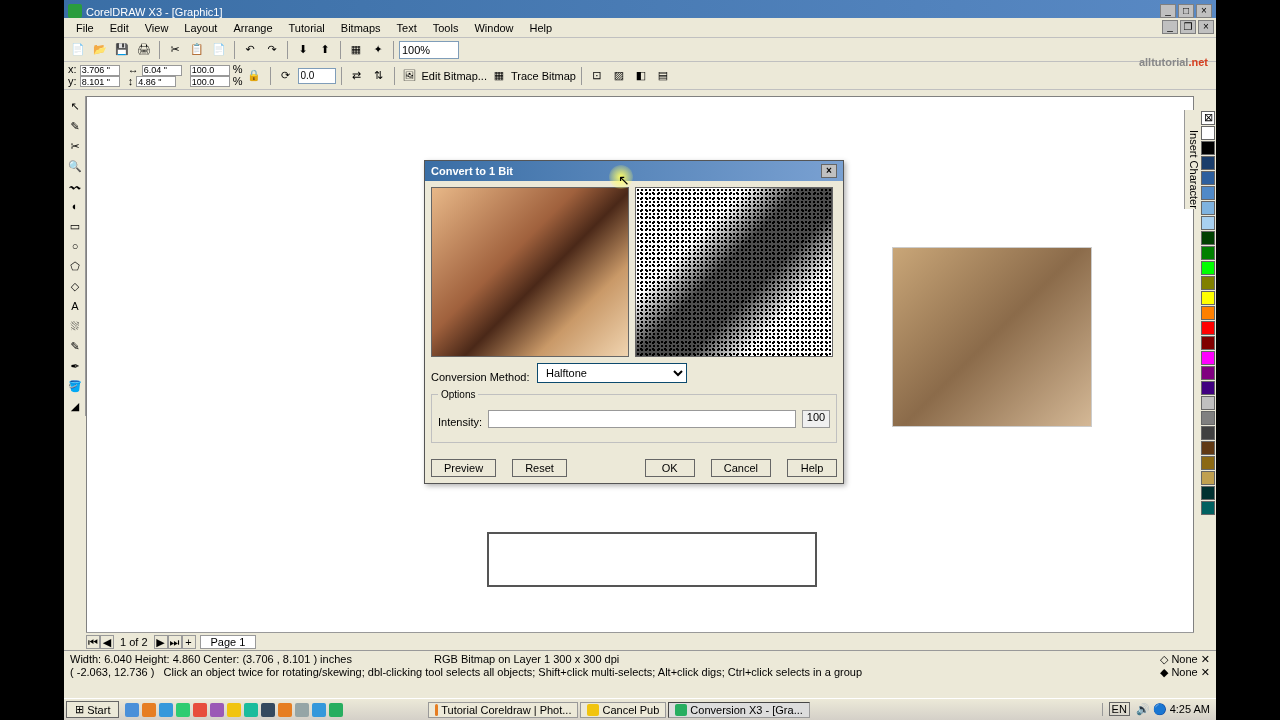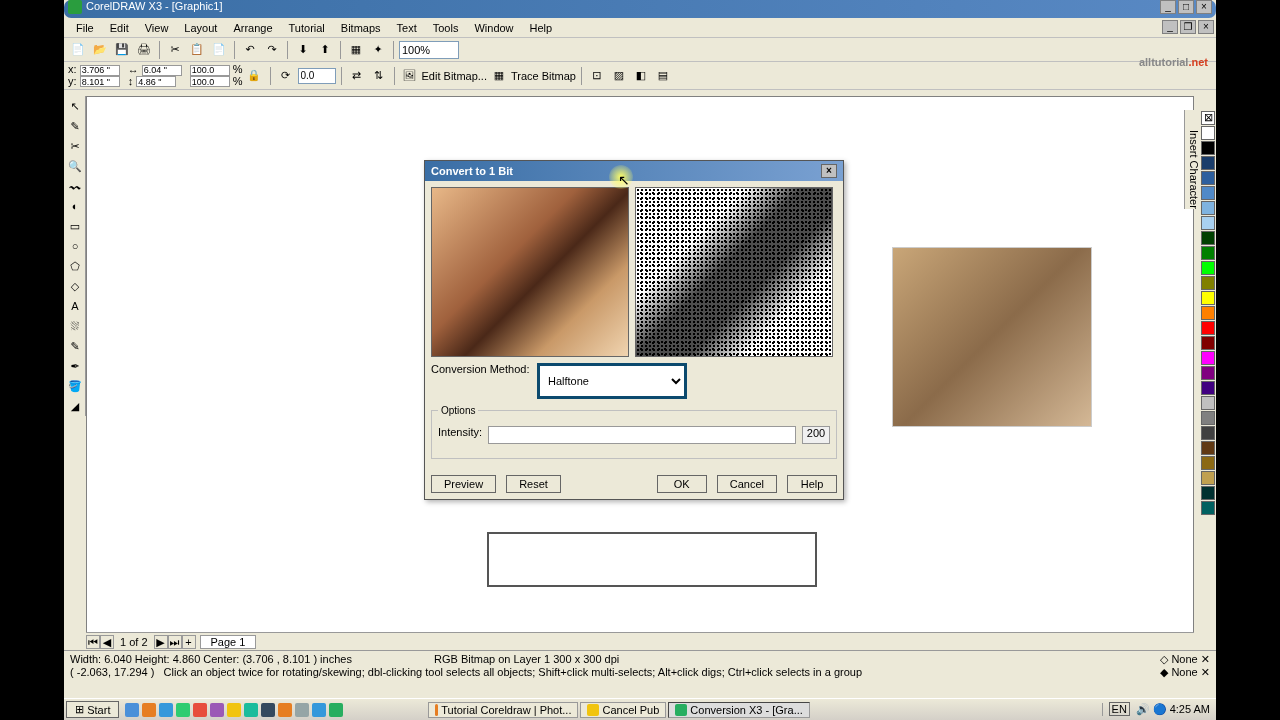--- a/index.html
+++ b/index.html
@@ -1,18 +1,18 @@
 <!DOCTYPE html>
 <html><head>
 <meta charset="utf-8">
 <style>
 * { box-sizing: border-box; margin: 0; padding: 0; font-family: Tahoma, sans-serif; font-size: 11px; }
 body { background: #000; width: 1280px; height: 720px; overflow: hidden; position: relative; }
 .app { position: absolute; left: 64px; top: 0; width: 1152px; height: 698px; background: #ece9d8; }
-.titlebar { height: 18px; background: linear-gradient(to right, #3a6ea5, #5989c4); color: #fff; display: flex; align-items: flex-start; padding: 0 4px; font-size: 11px; border-radius: 7px; }
+.titlebar { height: 18px; background: linear-gradient(to right, #3a6ea5, #5989c4); color: #fff; display: flex; align-items: flex-end; padding: 0 4px; font-size: 11px; }
 .titlebar .icon { width: 14px; height: 14px; background: #2a9d3e; border-radius: 2px; margin-right: 4px; }
 .titlebar .spacer { flex: 1; }
 .winbtn { width: 16px; height: 14px; background: #c0c0c0; border: 1px solid #808080; margin-left: 2px; text-align: center; line-height: 12px; font-size: 10px; cursor: pointer; color: #000; }
 .menubar { height: 20px; background: #ece9d8; display: flex; align-items: center; padding: 0 4px; border-bottom: 1px solid #c0c0c0; }
 .menubar span { padding: 2px 8px; cursor: pointer; }
 .doc-control { position: absolute; right: 2px; top: 20px; display: flex; }
 .toolbar1 { height: 24px; background: #ece9d8; display: flex; align-items: center; padding: 0 4px; gap: 2px; border-bottom: 1px solid #c0c0c0; }
 .tbtn { width: 20px; height: 20px; border: 1px solid transparent; display: flex; align-items: center; justify-content: center; cursor: pointer; }
 .sep { width: 1px; height: 18px; background: #999; margin: 0 3px; }
 .zoom-select { width: 60px; height: 18px; border: 1px solid #7f9db9; background: #fff; padding: 0 2px; }
@@ -48,28 +48,28 @@
 .dlg-body { padding: 6px; }
 .preview-img { display: inline-block; width: 198px; height: 170px; border: 1px solid #666; vertical-align: top; }
 .preview-left { background: linear-gradient(135deg, #e8b888, #a0613d 40%, #4a2818 55%, #c99968 75%, #f0d4b0); }
 .preview-right { background: #fff; background-image: 
   radial-gradient(#000 1px, transparent 1px),
   radial-gradient(#000 1px, transparent 1px);
   background-size: 4px 4px, 6px 6px;
   background-position: 0 0, 2px 2px;
 }
 .preview-right::before { content:''; position:absolute; width:198px; height:170px; background: linear-gradient(135deg, transparent 30%, #000 45%, #000 60%, transparent 75%); opacity:0.7; }
-.dlg-row { margin: 6px 0; display: flex; align-items: flex-start; gap: 6px; }
+.dlg-row { margin: 6px 0; display: flex; align-items: flex-end; gap: 6px; }
 .dlg-label { width: 100px; }
-.dlg-select { border: 3px solid #0c4a6e; background: #fff; height: 36px; padding: 0 4px; }
+.dlg-select { border: 1px solid #0c4a6e; background: #fff; height: 20px; padding: 0 4px; }
 .options-group { border: 1px solid #c0c0c0; padding: 4px 6px 8px; margin: 4px 0; position: relative; }
 .options-group legend { font-size: 10px; padding: 0 3px; }
 .slider { flex: 1; height: 18px; background: #fff; border: 1px solid #999; position: relative; }
 .slider-val { width: 28px; height: 18px; border: 1px solid #999; text-align: center; background: #f0f0f0; }
-.dlg-buttons { display: flex; gap: 10px; padding: 6px; }
+.dlg-buttons { display: flex; gap: 16px; padding: 6px; }
 .dlg-btn { padding: 2px 12px; border: 1px solid #666; background: #ece9d8; cursor: pointer; min-width: 50px; }
 .cursor-highlight { position: absolute; left: 545px; top: 165px; width: 24px; height: 24px; background: radial-gradient(circle, #ffff66 0%, rgba(255,255,102,0.3) 60%, transparent 80%); border-radius: 50%; pointer-events: none; }
 .cursor-arrow { position: absolute; left: 554px; top: 172px; font-size: 14px; color: #000; pointer-events: none; }
 
 .taskbar { position: absolute; left: 64px; bottom: 0; width: 1152px; height: 22px; background: linear-gradient(#ece9d8, #d4d0c8); border-top: 1px solid #fff; display: flex; align-items: center; }
 .start-btn { padding: 1px 8px; border: 1px solid #666; background: #ece9d8; cursor: pointer; display: flex; align-items: center; gap: 3px; margin: 0 2px; }
 .tray-icons { display: flex; gap: 3px; padding: 0 4px; }
 .tray-icons div { width: 14px; height: 14px; border-radius: 2px; cursor: pointer; }
 .task-item { padding: 1px 6px; border: 1px solid #999; margin: 0 1px; background: #ece9d8; cursor: pointer; font-size: 10px; display: flex; align-items: center; gap: 3px; max-width: 150px; overflow: hidden; white-space: nowrap; }
 .task-item.active { border-style: inset; background: #ddd; }
@@ -253,21 +253,21 @@
     <div class="page-tab">Page 1</div>
   </div>
 
   <div class="statusbar">
     <div class="line1">
       <span>Width: 6.040   Height: 4.860   Center: (3.706 , 8.101 )   inches</span>
       <span style="position:absolute;left:370px">RGB Bitmap on Layer 1 300 x 300 dpi</span>
       <span>◇ <span>None</span> ✕</span>
     </div>
     <div class="line2">
-      <span><span>( -2.063, 17.294 )</span>&nbsp;&nbsp;&nbsp;<span>Click an object twice for rotating/skewing; dbl-clicking tool selects all objects; Shift+click multi-selects; Alt+click digs; Ctrl+click selects in a group</span></span>
+      <span><span>( -2.063, 12.736 )</span>&nbsp;&nbsp;&nbsp;<span>Click an object twice for rotating/skewing; dbl-clicking tool selects all objects; Shift+click multi-selects; Alt+click digs; Ctrl+click selects in a group</span></span>
       <span>◆ <span>None</span> ✕</span>
     </div>
   </div>
 
   <div class="dialog">
     <div class="dlg-title">
       <span>Convert to 1 Bit</span>
       <div class="spacer"></div>
       <div class="dlg-close">×</div>
     </div>
@@ -280,21 +280,21 @@
         <span class="dlg-label">Conversion Method:</span>
         <select class="dlg-select" style="width:150px">
           <option>Halftone</option>
         </select>
       </div>
       <fieldset class="options-group">
         <legend>Options</legend>
         <div class="dlg-row">
           <span>Intensity:</span>
           <div class="slider"></div>
-          <div class="slider-val">200</div>
+          <div class="slider-val">100</div>
         </div>
       </fieldset>
     </div>
     <div class="dlg-buttons">
       <button class="dlg-btn">Preview</button>
       <button class="dlg-btn">Reset</button>
       <div style="flex:1"></div>
       <button class="dlg-btn">OK</button>
       <button class="dlg-btn">Cancel</button>
       <button class="dlg-btn">Help</button>

